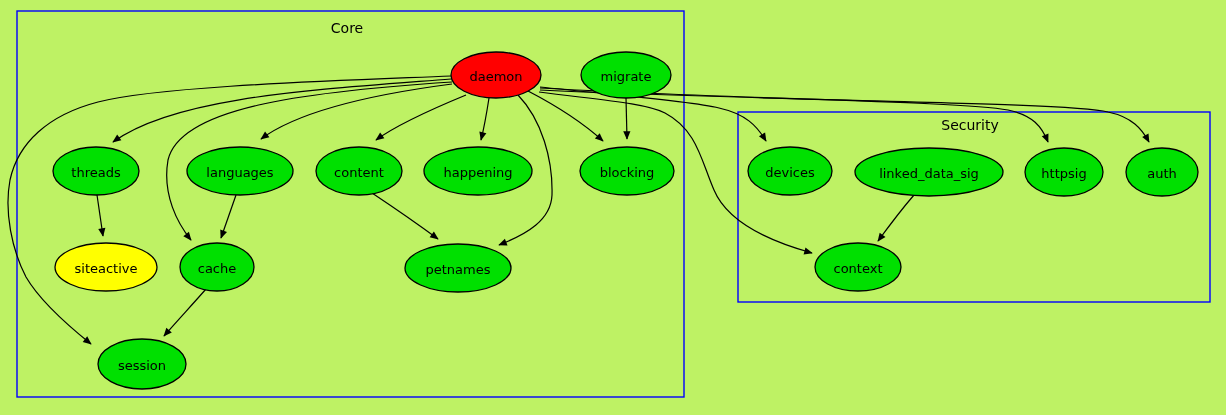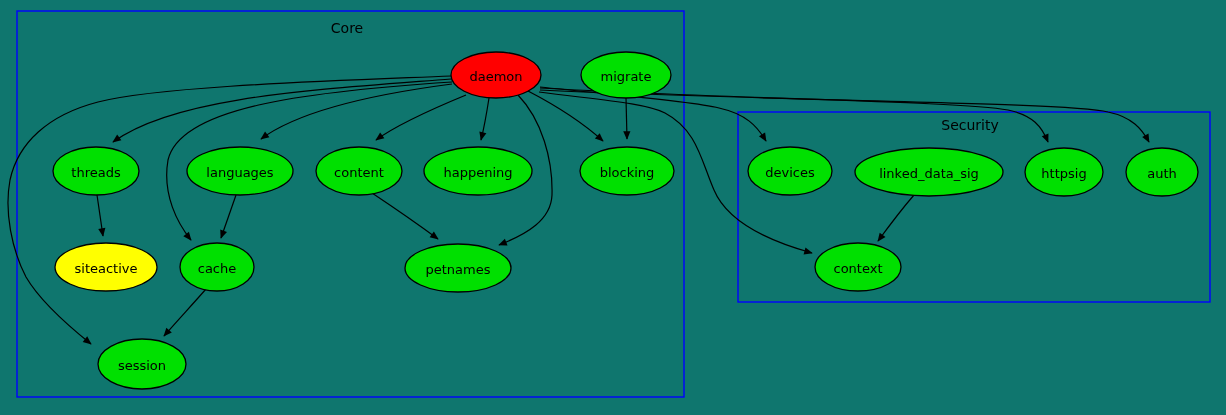--- a/index.html
+++ b/index.html
@@ -5,21 +5,21 @@
   html, body {
     margin: 0;
     padding: 0;
     background: #ffffff;
     font-family: "DejaVu Sans", "Liberation Sans", sans-serif;
   }
   .canvas-wrap {
     position: relative;
     width: 1226px;
     height: 415px;
-    background: #0f766e;
+    background: #bef264;
     overflow: hidden;
   }
   svg { display: block; }
   .cluster-rect {
     fill: none;
     stroke-width: 1.4px;
   }
   .cluster-label {
     font-size: 14px;
     fill: #000000;

